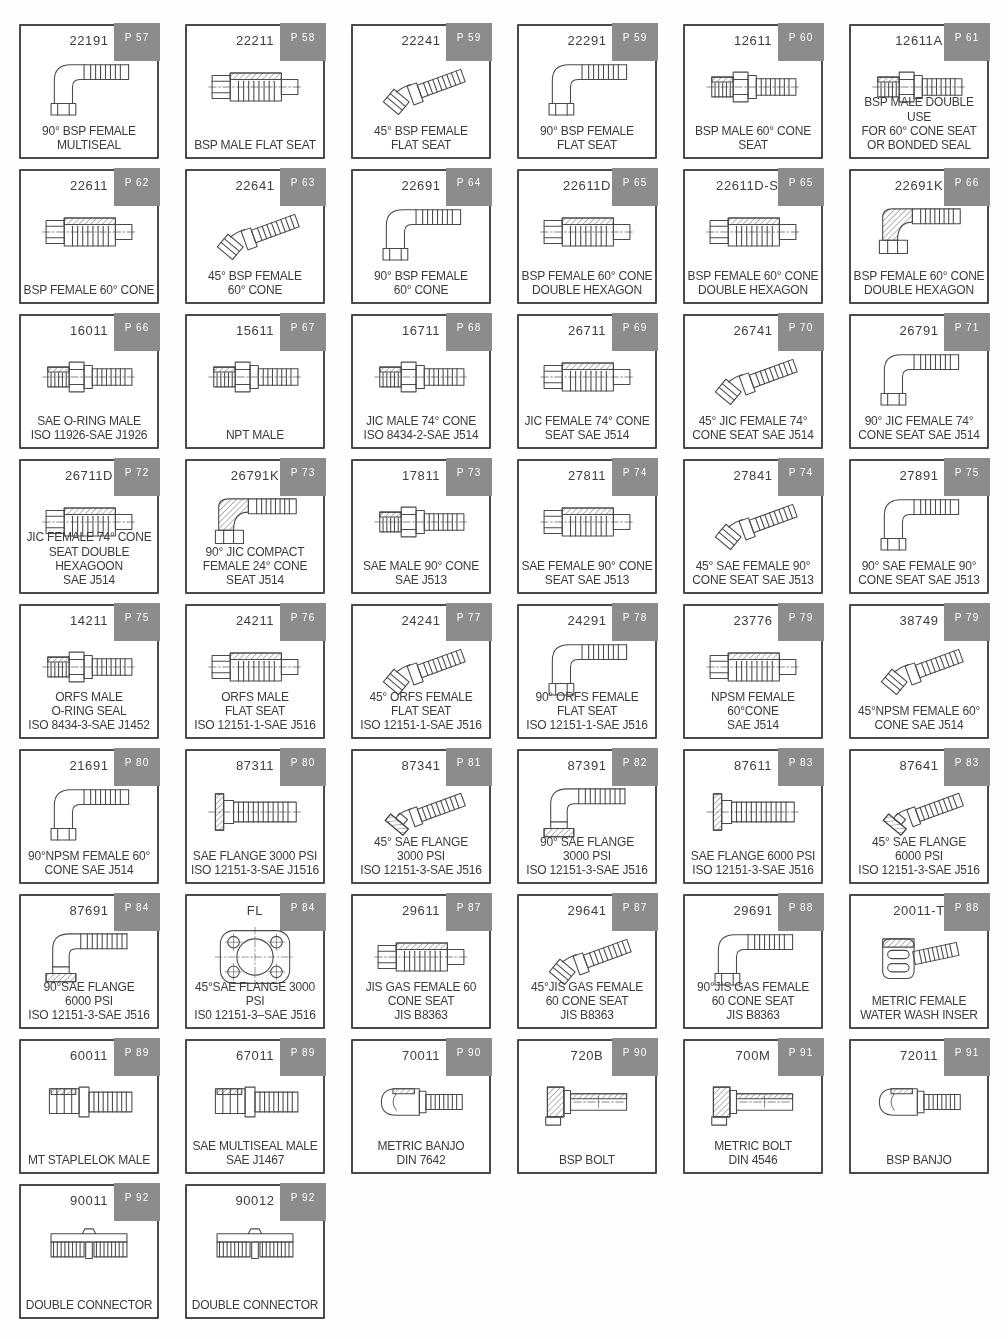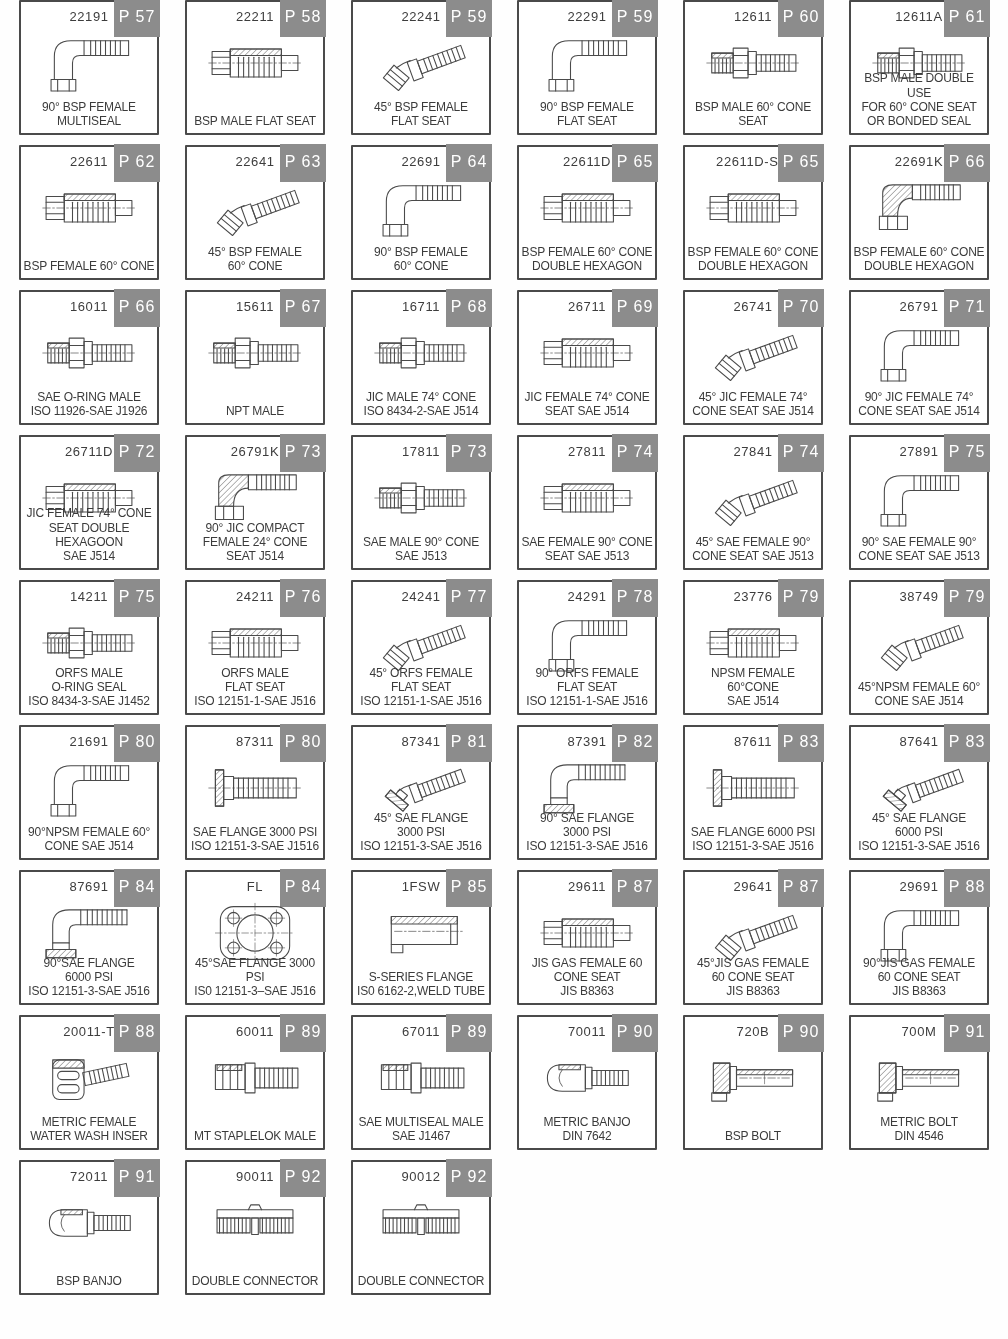--- a/index.html
+++ b/index.html
@@ -1,26 +1,26 @@
 <!DOCTYPE html>
 <html><head>
 <meta charset="utf-8">
 <style>
   html,body{margin:0;padding:0;background:#ffffff;}
   .page{position:relative;width:1008px;height:1339px;background:#fefefe;
         font-family:"Liberation Sans",sans-serif;overflow:hidden;}
   .grid{position:absolute;left:0;top:0;width:100%;box-sizing:border-box;
-        display:flex;flex-wrap:wrap;padding:0 19px 0 19px;
+        display:flex;flex-wrap:wrap;padding:24px 19px 0 19px;
         column-gap:26px;row-gap:10px;}
   .cell{position:relative;width:140px;height:135px;box-sizing:border-box;
         border:2px solid #4a4a4a;border-radius:1px;background:#ffffff;}
   .part{position:absolute;top:7px;left:0;right:0;text-align:center;
         font-size:13px;letter-spacing:.6px;color:#3d3d3d;}
   .tag{position:absolute;top:-3px;right:-3px;width:46px;height:38px;
-       background:#8c8c8c;color:#ffffff;font-size:16px;letter-spacing:1px;
+       background:#8c8c8c;color:#ffffff;font-size:10px;letter-spacing:1px;
        display:flex;align-items:flex-start;justify-content:center;padding-top:9px;
        box-sizing:border-box;}
   .draw{position:absolute;top:23px;left:0;right:0;bottom:32px;
         display:flex;align-items:center;justify-content:center;}
   .draw svg{display:block;}
   .desc{position:absolute;left:1px;right:1px;bottom:5px;text-align:center;
         font-size:12px;line-height:1.18;color:#3b3b3b;white-space:pre-line;
         letter-spacing:-0.2px;}
 </style>
 </head>
@@ -1114,37 +1114,20 @@
               <line x1="86" y1="48" x2="86" y2="68" stroke-width="0.7"></line>
               <line x1="60" y1="4" x2="60" y2="76" stroke-dasharray="8 3 2 3" stroke-width="0.7"></line>
               <line x1="12" y1="40" x2="108" y2="40" stroke-dasharray="8 3 2 3" stroke-width="0.7"></line>
             </g>
           </svg>
         </div>
     <div class="desc">45°SAE FLANGE 3000 PSI
 IS0 12151-3–SAE J516</div>
   </div>
       <div class="cell">
-    <div class="part">1FSW</div>
-    <div class="tag">P 85</div>
-    <div class="draw">
-          <svg viewBox="0 0 120 80" width="124" height="66" preserveAspectRatio="xMidYMid meet">
-            <g fill="none" stroke="#4a4a4a" stroke-width="1.3" stroke-linecap="round" stroke-linejoin="round">
-              <rect x="24" y="20" width="80" height="34"></rect>
-              <rect x="24" y="20" width="80" height="9" fill="url(#hatch)"></rect>
-              <rect x="24" y="54" width="14" height="10"></rect>
-              <line x1="28" y1="38" x2="112" y2="38" stroke-dasharray="9 3 2 3" stroke-width="0.8"></line>
-              <line x1="96" y1="29" x2="96" y2="54"></line>
-            </g>
-          </svg>
-        </div>
-    <div class="desc">S-SERIES FLANGE
-IS0 6162-2,WELD TUBE</div>
-  </div>
-      <div class="cell">
     <div class="part">29611</div>
     <div class="tag">P 87</div>
     <div class="draw">
           <svg viewBox="0 0 120 80" width="124" height="66" preserveAspectRatio="xMidYMid meet">
             <g fill="none" stroke="#4a4a4a" stroke-width="1.3" stroke-linecap="round" stroke-linejoin="round">
               <line x1="4" y1="40" x2="116" y2="40" stroke-dasharray="9 3 2 3" stroke-width="0.8"></line>
               <rect x="8" y="26" width="22" height="28"></rect>
               <line x1="8" y1="33" x2="30" y2="33"></line>
               <line x1="8" y1="47" x2="30" y2="47"></line>
               <rect x="30" y="23" width="62" height="34"></rect>

